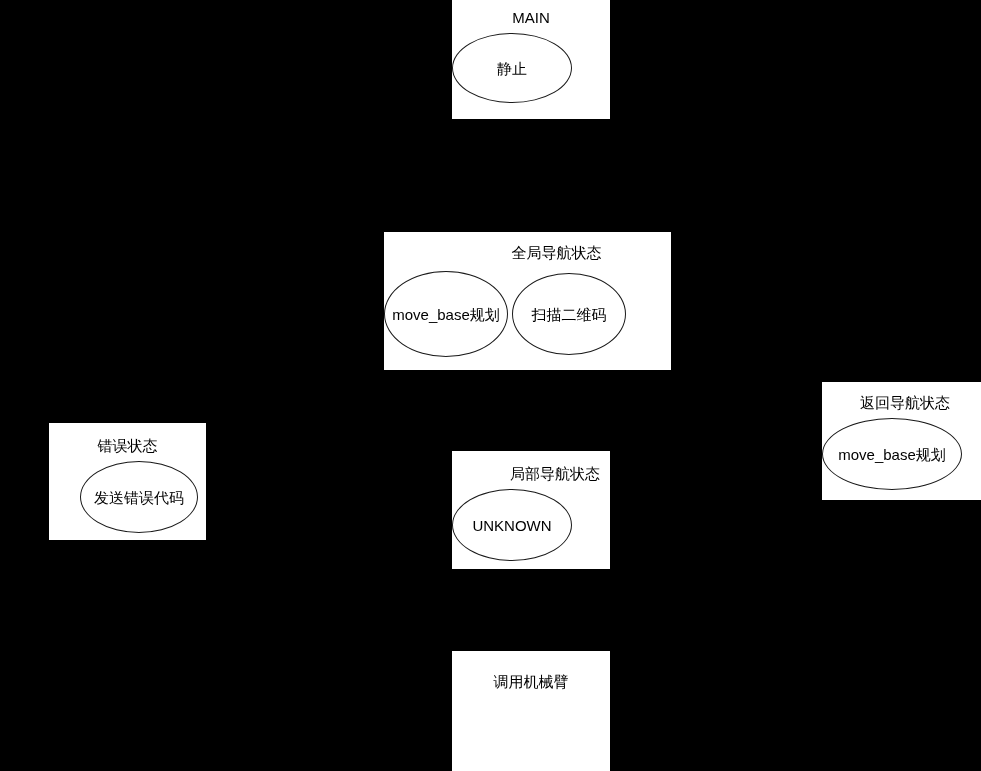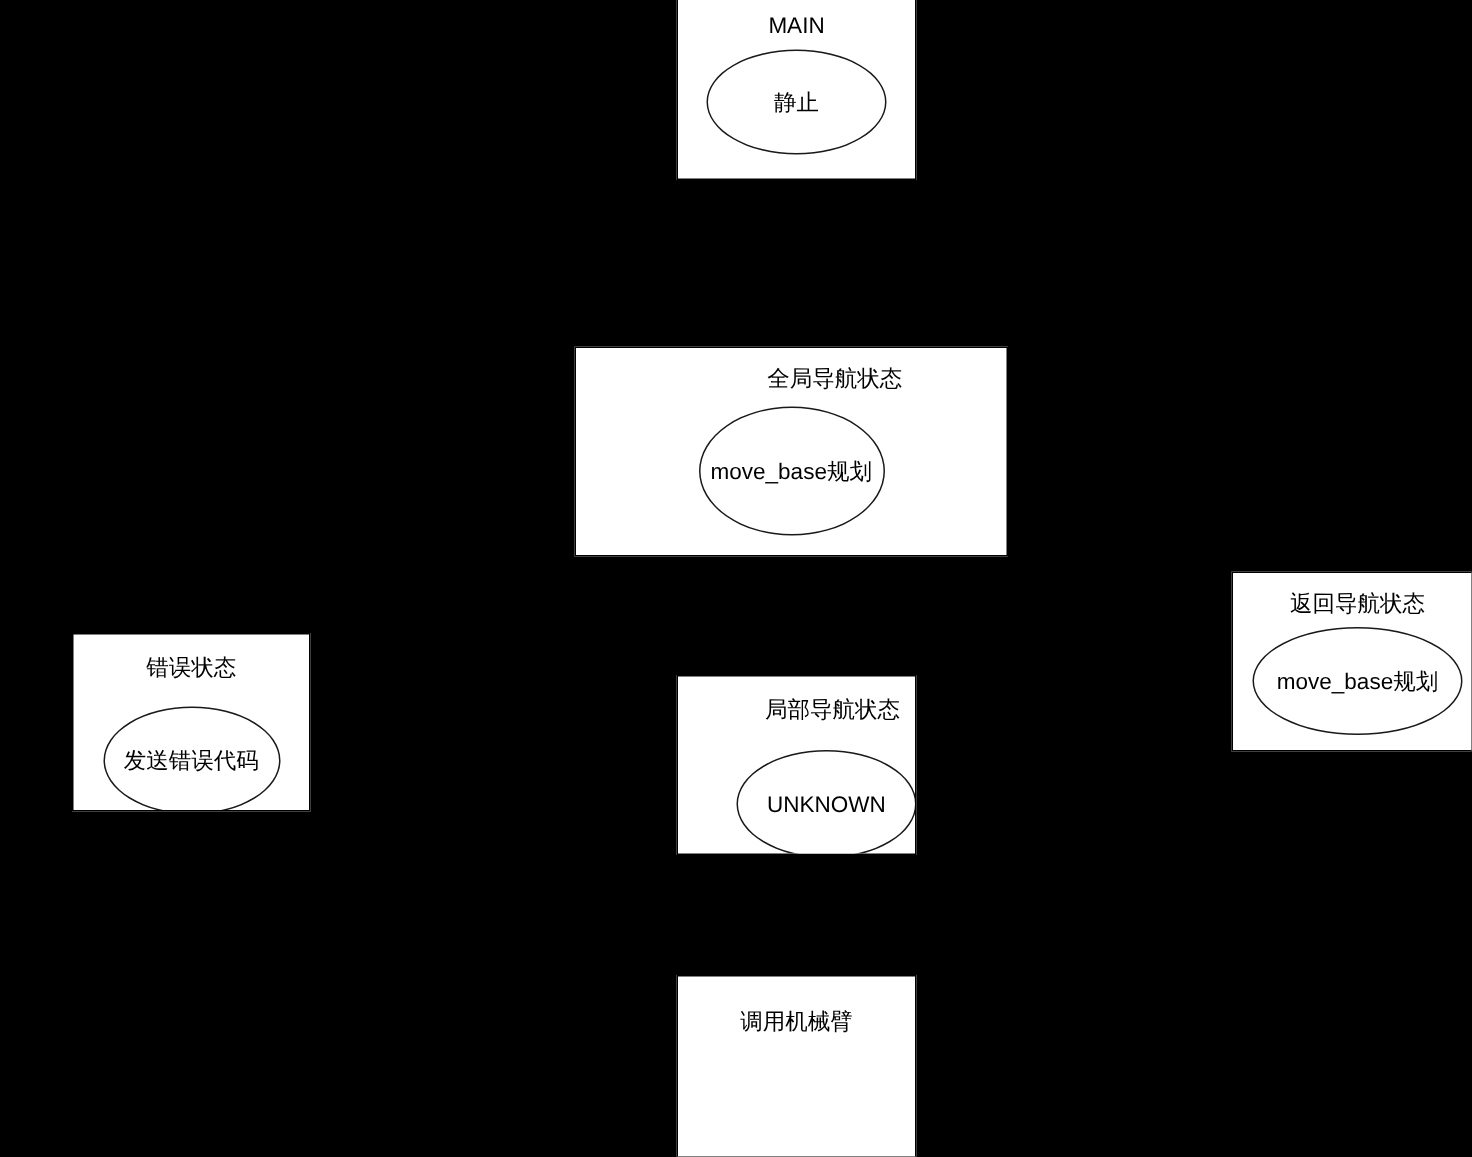--- a/index.html
+++ b/index.html
@@ -36,21 +36,20 @@
     color: #000000;
     font-size: 15px;
     line-height: 18px;
     white-space: nowrap;
   }
   .ellipse-row {
     position: absolute;
     left: 0;
     width: 100%;
     display: flex;
-    justify-content: center;
     align-items: center;
     gap: 8px;
   }
   .ellipse {
     position: relative;
     border: 1px solid #1a1a1a;
     border-radius: 50%;
     background: #ffffff;
     display: flex;
     align-items: center;
@@ -76,26 +75,26 @@
   #box-global .ellipse.e-a { width: 124px; height: 86px; }
   #box-global .ellipse.e-b { width: 114px; height: 82px; }
 
   #box-return      { left: 821px; top: 381px; width: 168px; height: 120px; }
   #box-return .state-title { top: 12px; }
   #box-return .ellipse-row { top: 36px; height: 72px; }
   #box-return .ellipse     { width: 140px; height: 72px; }
 
   #box-error       { left: 48px;  top: 422px; width: 159px; height: 119px; }
   #box-error .state-title  { top: 14px; }
-  #box-error .ellipse-row  { top: 48px; height: 72px; }
+  #box-error .ellipse-row  { top: 38px; height: 72px; margin-left: 31px; }
   #box-error .ellipse      { width: 118px; height: 72px; }
 
   #box-local       { left: 451px; top: 450px; width: 160px; height: 120px; }
   #box-local .state-title  { top: 14px; padding-left: 24px; }
-  #box-local .ellipse-row  { top: 49px; height: 72px; margin-left: 20px; }
+  #box-local .ellipse-row  { top: 38px; height: 72px; }
   #box-local .ellipse      { width: 120px; height: 72px; }
 
   #box-arm         { left: 451px; top: 650px; width: 160px; height: 128px; }
   #box-arm .state-title    { top: 22px; }
   #box-arm .ellipse-row    { top: 46px; height: 72px; }
   #box-arm .ellipse        { width: 120px; height: 72px; }
 </style>
 </head>
 <body>
 
@@ -108,20 +107,23 @@
         <span class="ellipse-label">静止</span>
       </div>
     </div>
   </div>
 
   <div class="state-box" id="box-global">
     <div class="state-title">全局导航状态</div>
     <div class="ellipse-row">
       <div class="ellipse e-a">
         <span class="ellipse-label">move_base规划</span>
+      </div>
+      <div class="ellipse e-b">
+        <span class="ellipse-label">扫描二维码</span>
       </div>
     </div>
   </div>
 
   <div class="state-box" id="box-return">
     <div class="state-title">返回导航状态</div>
     <div class="ellipse-row">
       <div class="ellipse">
         <span class="ellipse-label">move_base规划</span>
       </div>

